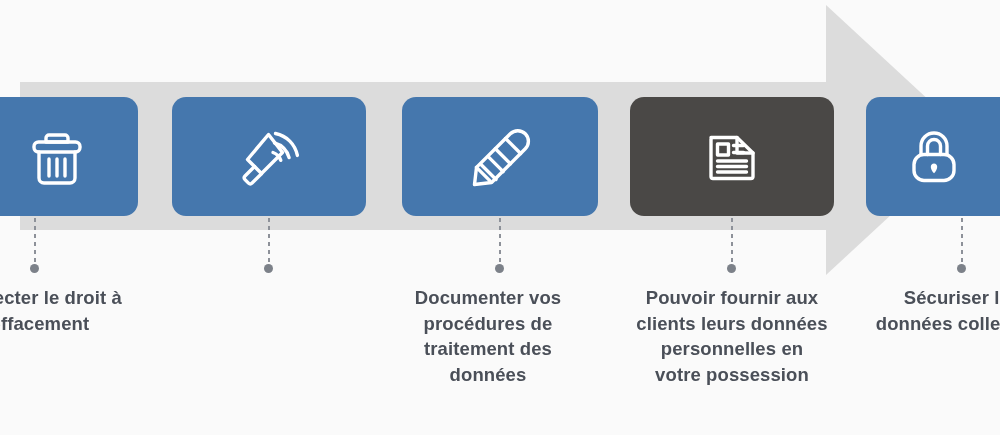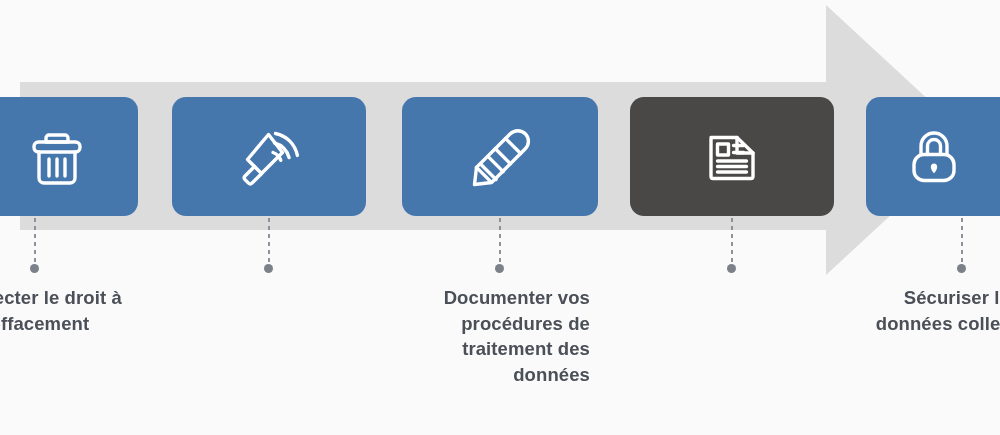--- a/index.html
+++ b/index.html
@@ -139,38 +139,42 @@
         <path d="M36.6 12.5 51.6 27.5"></path>
         <path d="M12 38.5 27 53.5"></path>
         <path d="M26.4 22.7 41.4 37.7"></path>
         <path d="M19.2 30.6 34.2 45.6"></path>
         <path d="M7.5 41.4 21 54.9"></path>
       </svg>
     </span>
   </div>
   <div class="connector" style="left:499px;"></div>
   <div class="connector-dot" style="left:495px;"></div>
-  <div class="label" style="left:370px; width:220px;text-align:right;">Documenter vos
+  <div class="label" style="left:378px; width:220px;">Documenter vos
 procédures de
 traitement des
 données</div>
 
   <div class="card dark" style="left:630px; width:204px;">
     <span>
       <svg width="58" height="58" viewBox="0 0 58 58" fill="none" stroke="#ffffff" stroke-width="3.4" stroke-linecap="round" stroke-linejoin="round">
         <path d="M8 9.5h26L50 25v23.5a2 2 0 0 1-2 2H10a2 2 0 0 1-2-2V11.5a2 2 0 0 1 2-2z"></path>
         <path d="M34 9.5V25h16"></path>
         <rect x="14.5" y="16" width="11" height="11"></rect>
         <path d="M30.5 17.5h10M30.5 24.5h10"></path>
         <path d="M14.5 33h29M14.5 38.5h29M14.5 44h29"></path>
       </svg>
     </span>
   </div>
   <div class="connector" style="left:731px;"></div>
   <div class="connector-dot" style="left:727px;"></div>
+  <div class="label" style="left:620px; width:224px;">Pouvoir fournir aux
+clients leurs données
+personnelles en
+votre possession</div>
 
   <div class="card" style="left:866px; width:206px;">
     <span style="margin-right:70px;">
       <svg width="54" height="58" viewBox="0 0 54 58" fill="none" stroke="#ffffff" stroke-width="3.4" stroke-linecap="round" stroke-linejoin="round">
         <path d="M14 26.5V18a13 13 0 0 1 26 0v8.5"></path>
         <path d="M20.5 26.5V18a6.5 6.5 0 0 1 13 0v8.5"></path>
         <rect x="7" y="26.5" width="40" height="26" rx="10"></rect>
         <path d="M27 35.5c1.9 0 3.2 1.6 3.2 3.4 0 2-1.5 4.6-3.2 6.3-1.7-1.7-3.2-4.3-3.2-6.3 0-1.8 1.3-3.4 3.2-3.4z" fill="#ffffff" stroke="none"></path>
       </svg>
     </span>

